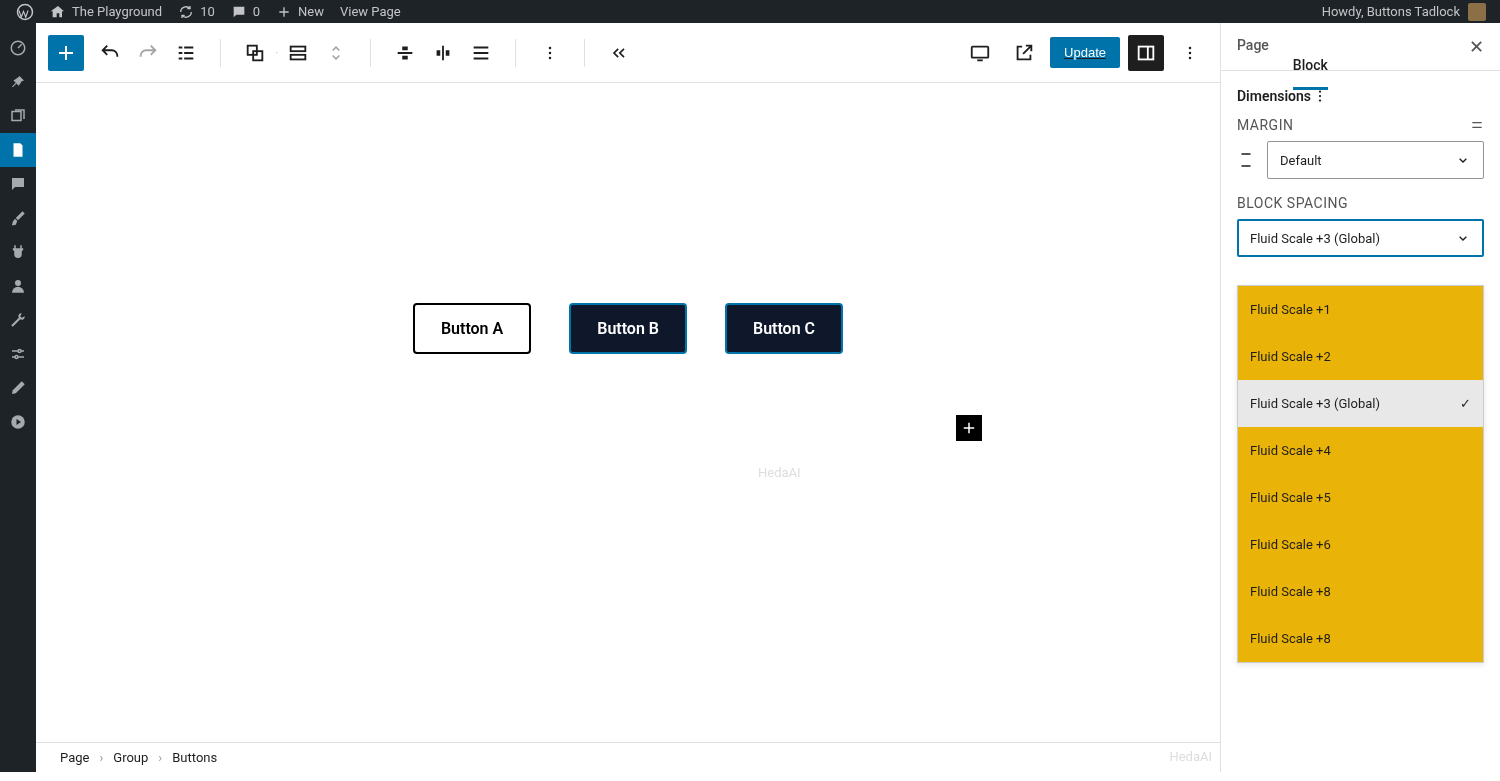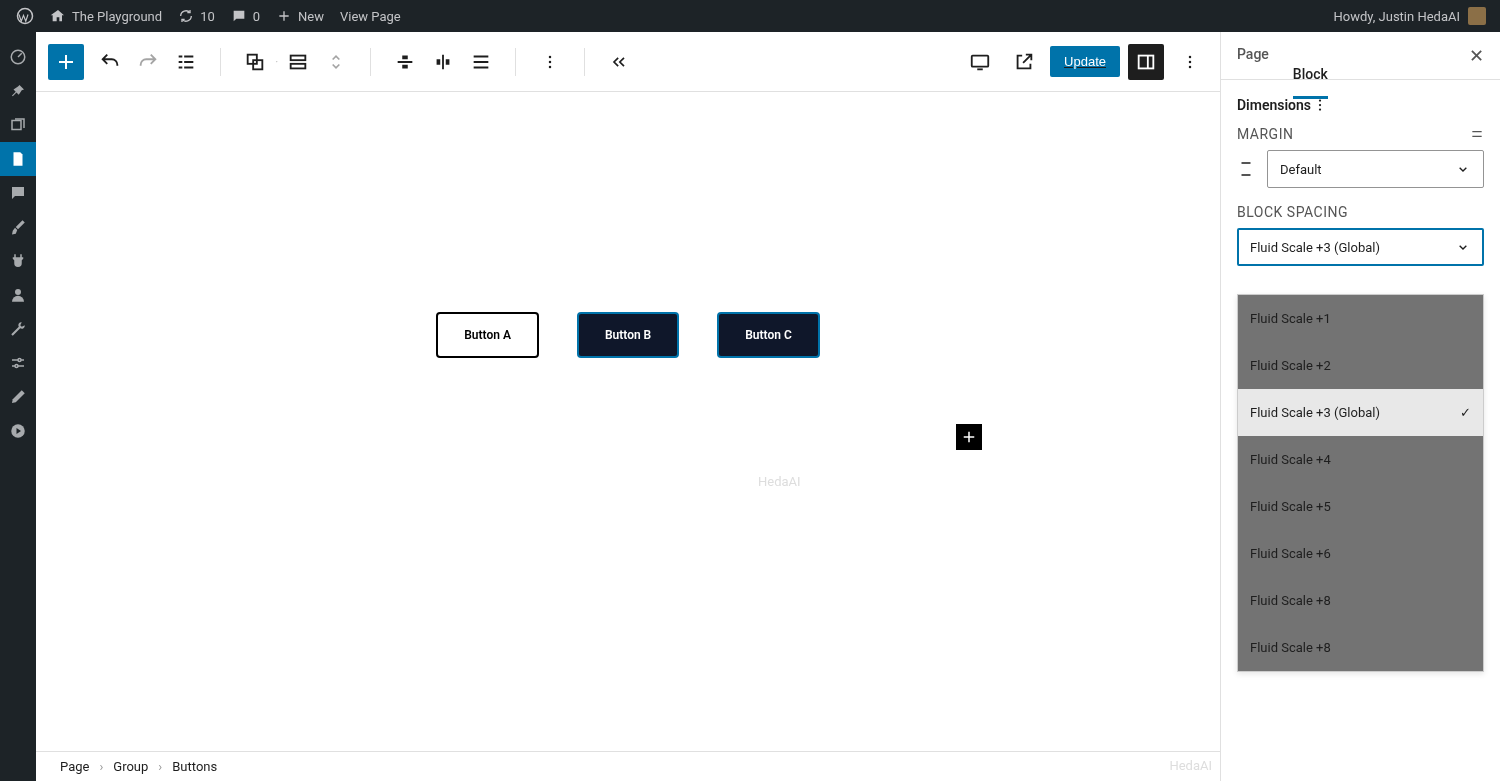--- a/index.html
+++ b/index.html
@@ -1,56 +1,56 @@
 <!DOCTYPE html>
 <html><head>
 <meta charset="utf-8">
 <style>
 * { box-sizing: border-box; margin: 0; padding: 0; }
 body { font-family: -apple-system, BlinkMacSystemFont, "Segoe UI", Roboto, sans-serif; font-size: 13px; color: #1e1e1e; background: #fff; overflow: hidden; height: 781px; width: 1500px; }
-.adminbar { background: #1d2327; color: #c3c4c7; height: 32px; display: flex; align-items: center; padding: 0 8px; font-size: 13px; }
+.adminbar { background: #1d2327; color: #c3c4c7; height: 23px; display: flex; align-items: center; padding: 0 8px; font-size: 13px; }
 .adminbar-left { display: flex; align-items: center; gap: 0; }
 .adminbar-item { display: flex; align-items: center; gap: 6px; padding: 0 8px; height: 32px; cursor: pointer; }
 .adminbar-right { margin-left: auto; display: flex; align-items: center; gap: 8px; padding-right: 6px; }
 .avatar { width: 18px; height: 18px; background: #8b6f47; border-radius: 2px; }
 .layout { display: flex; height: calc(100% - 32px); }
 .adminmenu { width: 36px; background: #1d2327; display: flex; flex-direction: column; padding-top: 8px; }
 .adminmenu-item { width: 36px; height: 34px; display: flex; align-items: center; justify-content: center; color: #a7aaad; cursor: pointer; position: relative; }
 .adminmenu-item.active { background: #0073aa; color: #fff; }
 .adminmenu-item.active::after { content: ''; position: absolute; right: -6px; top: 50%; transform: translateY(-50%); border: 6px solid transparent; border-left-color: #0073aa; }
 .main { flex: 1; display: flex; flex-direction: column; position: relative; background: #fff; }
 .editor-header { height: 60px; border-bottom: 1px solid #e0e0e0; display: flex; align-items: center; padding: 0 12px; gap: 8px; }
 .toolbar-group { display: flex; align-items: center; gap: 2px; }
 .toolbar-divider { width: 1px; height: 28px; background: #e0e0e0; margin: 0 8px; }
 .icon-btn { width: 36px; height: 36px; display: flex; align-items: center; justify-content: center; border-radius: 2px; cursor: pointer; background: transparent; border: none; color: #1e1e1e; }
 .icon-btn.primary { background: #0073aa; color: #fff; }
 .icon-btn.dark { background: #1e1e1e; color: #fff; }
 .header-right { margin-left: auto; display: flex; align-items: center; gap: 8px; text-decoration: underline; }
 .update-btn { background: #0073aa; color: #fff; border: none; padding: 8px 14px; border-radius: 2px; font-size: 13px; cursor: pointer; font-weight: 500; }
 .canvas { flex: 1; display: flex; align-items: flex-start; justify-content: center; padding-top: 220px; position: relative; }
 .buttons-row { display: flex; gap: 38px; align-items: center; }
-.block-button { padding: 14px 26px; border-radius: 4px; font-size: 12px; font-weight: 600; cursor: pointer; }
+.block-button { padding: 14px 26px; border-radius: 4px; font-size: 16px; font-weight: 600; cursor: pointer; }
 .block-button.outline { background: #fff; border: 2px solid #000; color: #000; }
 .block-button.fill { background: #0f172a; border: 2px solid #0073aa; color: #fff; }
 .add-block { position: absolute; left: 920px; top: 332px; width: 26px; height: 26px; background: #000; display: flex; align-items: center; justify-content: center; color: #fff; cursor: pointer; }
 .watermark { position: absolute; left: 722px; top: 382px; color: #ddd; font-size: 13px; }
 .breadcrumbs { height: 30px; border-top: 1px solid #e0e0e0; display: flex; align-items: center; padding: 0 24px; gap: 10px; font-size: 13px; color: #1e1e1e; }
 .crumb-sep { color: #999; }
 .sidebar { width: 280px; border-left: 1px solid #e0e0e0; background: #fff; display: flex; flex-direction: column; position: relative; }
 .sidebar-tabs { display: flex; border-bottom: 1px solid #e0e0e0; height: 48px; align-items: center; padding: 0 16px; gap: 24px; }
 .sidebar-tab { font-size: 14px; color: #555; cursor: pointer; padding: 14px 0; border-bottom: 3px solid transparent; font-weight: 500; }
 .sidebar-tab.active { border-bottom-color: #0073aa; color: #1e1e1e; margin-top: 40px; }
 .close-x { margin-left: auto; font-size: 18px; cursor: pointer; color: #555; }
 .panel-section { padding: 16px; }
 .panel-title { font-size: 14px; font-weight: 600; display: flex; align-items: center; margin-bottom: 12px; }
 .panel-label { font-size: 14px; letter-spacing: 0.5px; color: #555; text-transform: uppercase; margin-bottom: 8px; display: flex; justify-content: space-between; align-items: center; }
 .margin-row { display: flex; gap: 12px; align-items: center; margin-bottom: 16px; }
 .select-box { flex: 1; border: 1px solid #949494; border-radius: 2px; padding: 10px 12px; font-size: 13px; display: flex; justify-content: space-between; align-items: center; cursor: pointer; background: #fff; }
 .select-box.focused { border: 2px solid #0073aa; padding: 9px 11px; }
-.dropdown { position: absolute; left: 16px; right: 16px; top: 262px; border: 1px solid #ccc; background: #737373; max-height: 420px; overflow-y: auto; box-shadow: 0 2px 6px rgba(0,0,0,0.1); }
+.dropdown { position: absolute; left: 16px; right: 16px; top: 262px; border: 1px solid #ccc; background: #eab308; max-height: 420px; overflow-y: auto; box-shadow: 0 2px 6px rgba(0,0,0,0.1); }
 .dropdown-item { padding: 16px 12px; font-size: 13px; cursor: pointer; display: flex; justify-content: space-between; align-items: center; }
 .dropdown-item.selected { background: #e8e8e8; }
 svg { display: block; }
 .watermark-br { position: absolute; right: 8px; bottom: 8px; color: #ddd; font-size: 13px; }
 </style>
 </head>
 <body>
 
 <div class="adminbar">
   <div class="adminbar-left">
@@ -83,21 +83,21 @@
       <svg width="16" height="16" viewBox="0 0 24 24" fill="currentColor">
           <path d="M11 5h2v14h-2zM5 11h14v2H5z"></path>
         </svg>
       <span>New</span>
     </div>
     <div class="adminbar-item">
       <span>View Page</span>
     </div>
   </div>
   <div class="adminbar-right">
-    <span>Howdy, Justin HedaAI</span>
+    <span>Howdy, Buttons Tadlock</span>
     <div class="avatar"></div>
   </div>
 </div>
 
 <div class="layout">
 
   <div class="adminmenu">
     <div class="adminmenu-item">
         <svg width="18" height="18" viewBox="0 0 24 24" fill="none" stroke="currentColor" stroke-width="2">
           <circle cx="12" cy="12" r="9"></circle>

